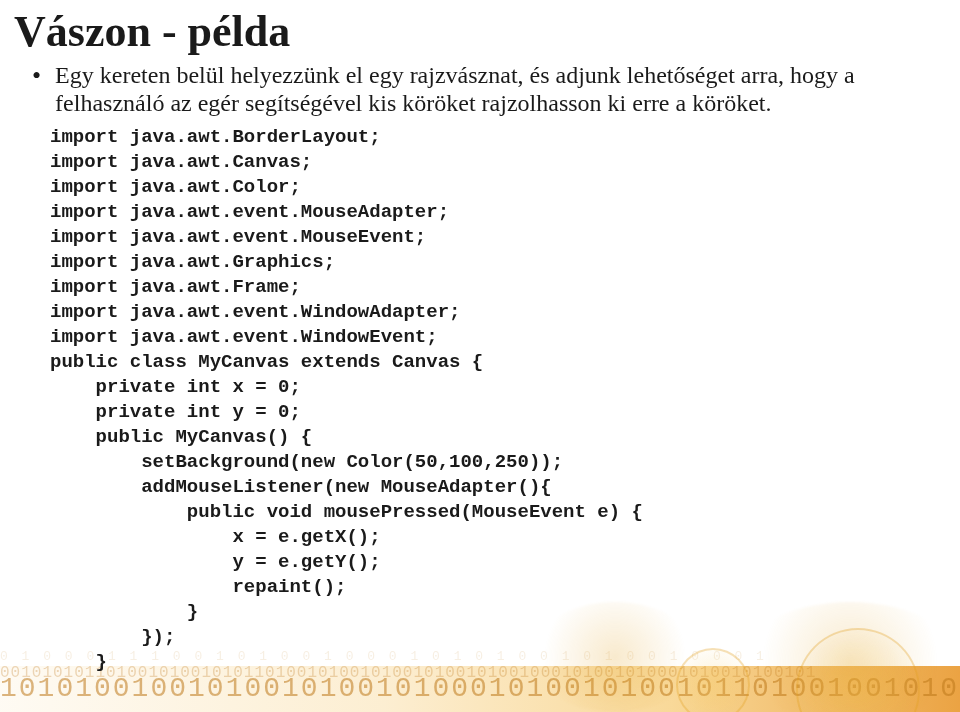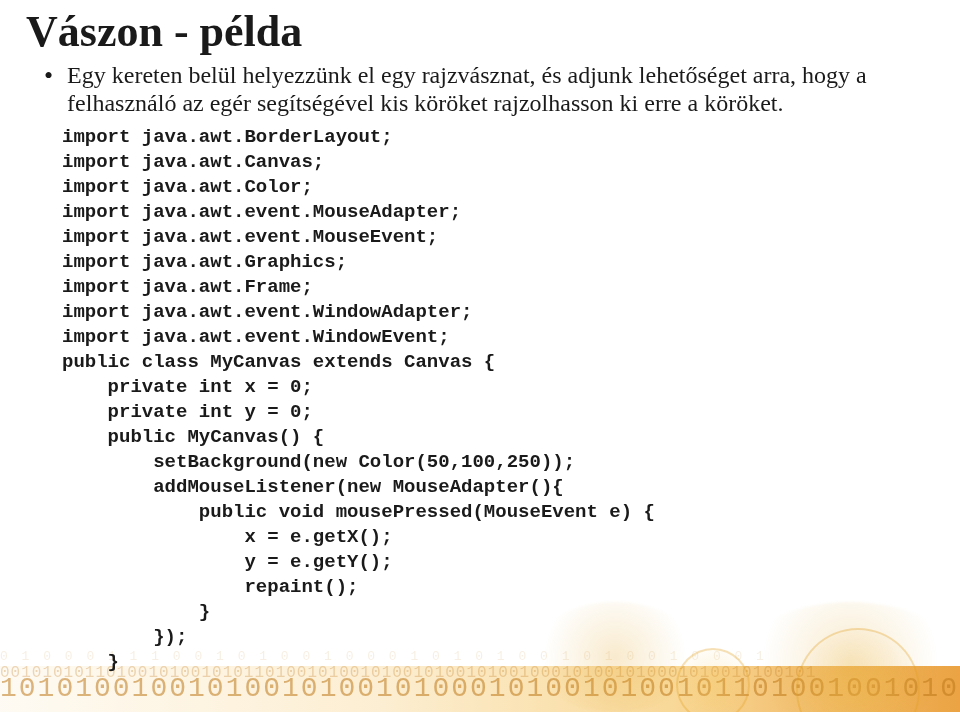--- a/index.html
+++ b/index.html
@@ -82,21 +82,21 @@
   }
   .bg-blob {
     position: absolute;
     border-radius: 50%;
     background: radial-gradient(circle, rgba(225,160,30,0.22), rgba(225,160,30,0.0) 70%);
     filter: blur(1px);
   }
   .content {
     position: relative;
     z-index: 2;
-    padding: 6px 22px 0 26px;
+    padding: 6px 22px 0 14px;
   }
   .title {
     font-family: "Times New Roman", Times, serif;
     font-weight: bold;
     font-size: 44px;
     color: #1a1a1a;
     margin: 0 0 4px 0;
   }
   .bullet-row {
     display: flex;

